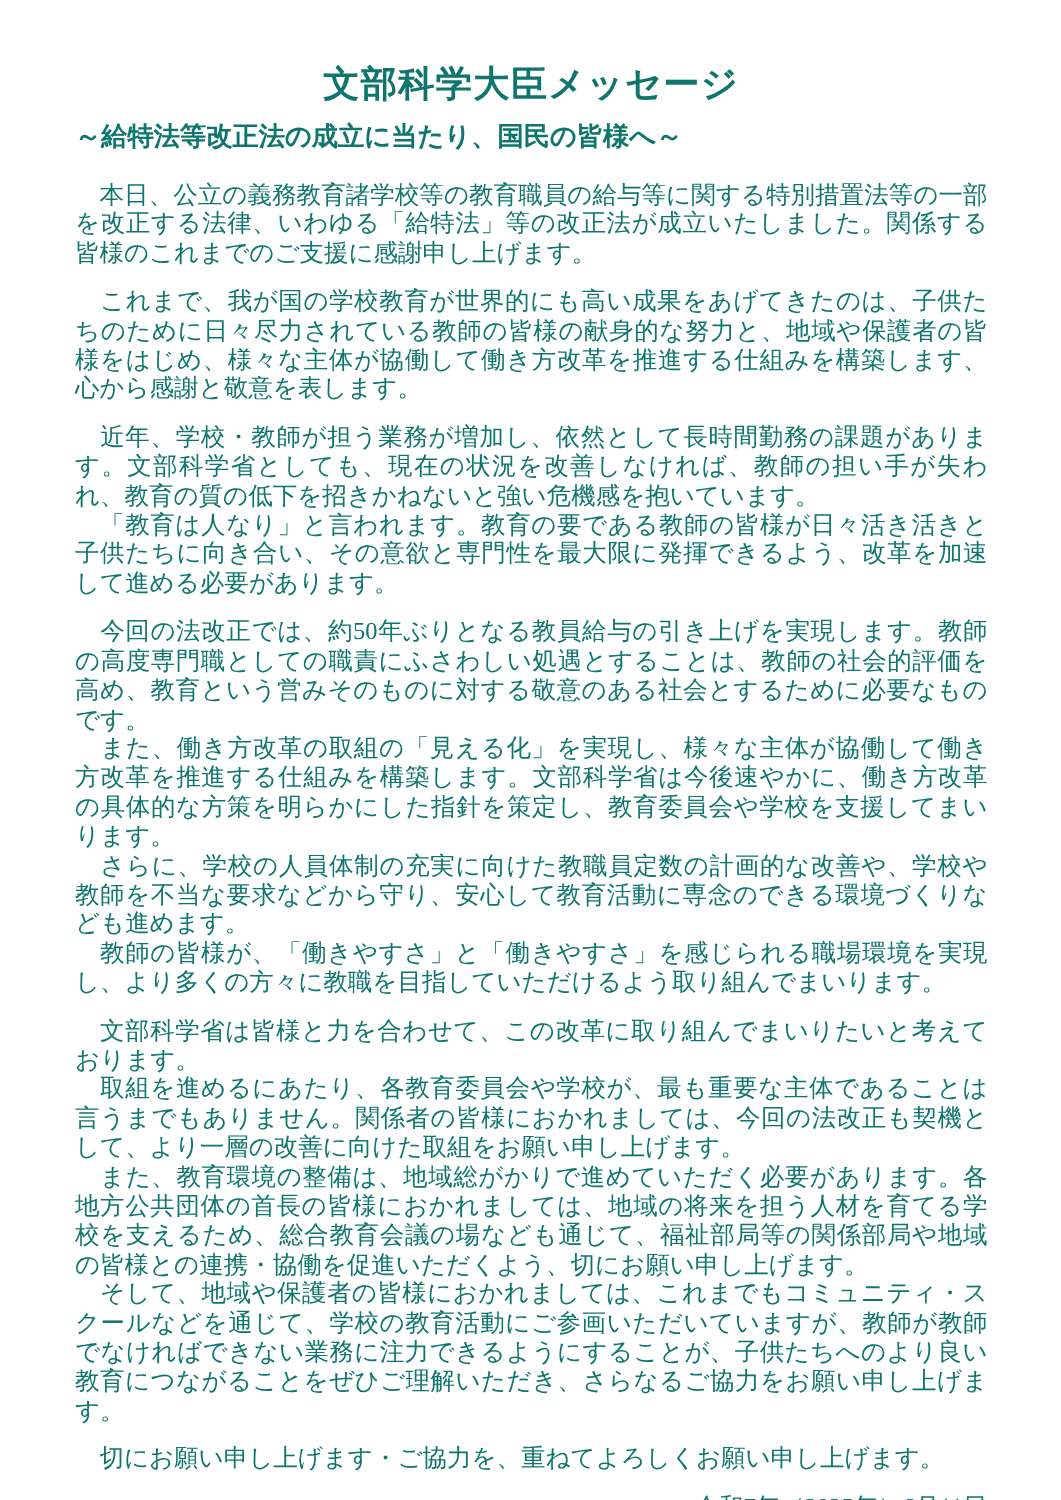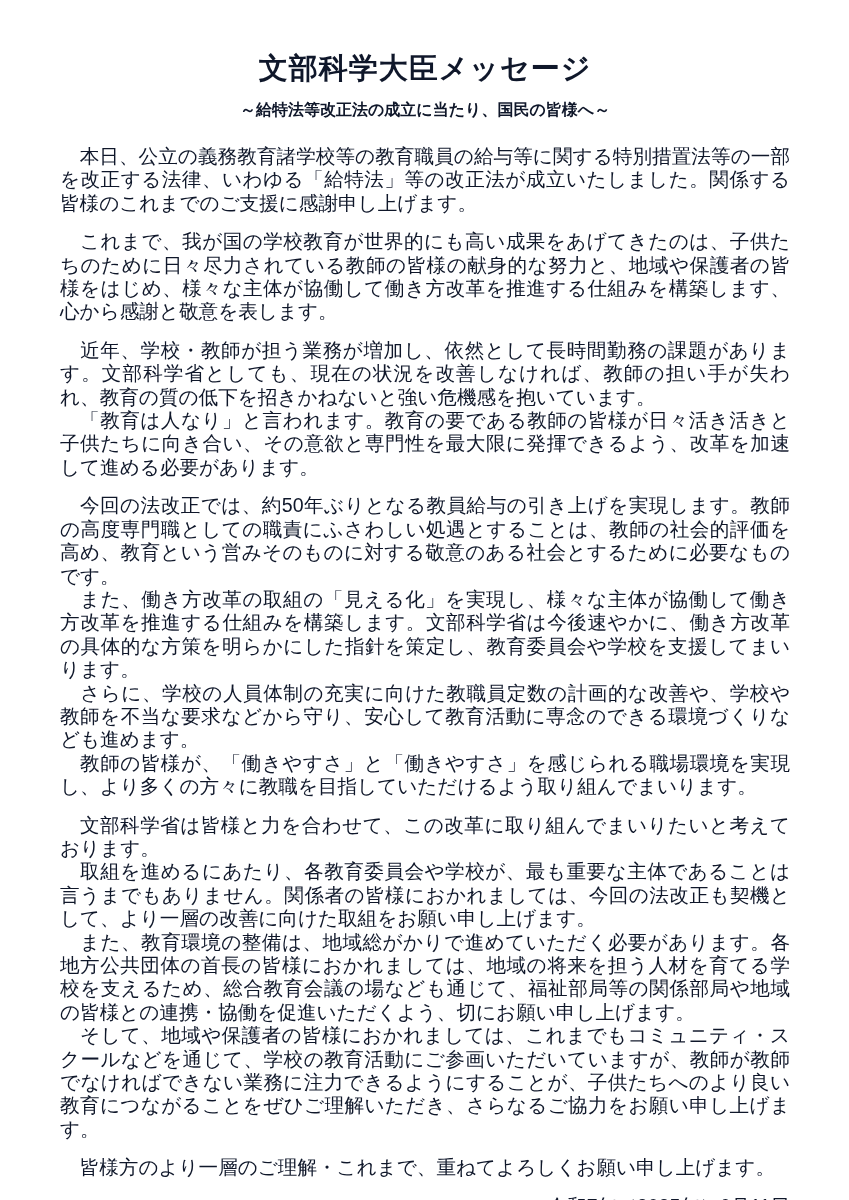--- a/index.html
+++ b/index.html
@@ -6,40 +6,40 @@
     margin: 0;
     padding: 0;
     background: #ffffff;
   }
   .page {
     position: relative;
     width: 849px;
     height: 1200px;
     margin: 0 auto;
     background: #ffffff;
-    color: #0f172a;
+    color: #0f766e;
     box-sizing: border-box;
     padding: 50px 59px 0 60px;
     overflow: hidden;
-    font-family: Liberation Sans, sans-serif;
+    font-family: Liberation Serif, serif;
   }
   .doc-title {
     margin: 0 0 9px 0;
     font-size: 29px;
     line-height: 37px;
     font-weight: bold;
     text-align: center;
     letter-spacing: 1px;
   }
   .doc-subtitle {
     margin: 0 0 22px 0;
-    font-size: 16px;
+    font-size: 21px;
     line-height: 27px;
     font-weight: bold;
-    text-align: center;
+    text-align: left;
   }
   .doc-body p {
     margin: 0;
     font-size: 19.6px;
     line-height: 23.4px;
     text-align: justify;
     overflow-wrap: break-word;
   }
   .para-group {
     margin: 0 0 15px 0;
@@ -83,21 +83,21 @@
     </div>
 
     <div class="para-group">
       <p>　文部科学省は皆様と力を合わせて、この改革に取り組んでまいりたいと考えております。</p>
       <p>　取組を進めるにあたり、各教育委員会や学校が、最も重要な主体であることは言うまでもありません。関係者の皆様におかれましては、今回の法改正も契機として、より一層の改善に向けた取組をお願い申し上げます。</p>
       <p>　また、教育環境の整備は、地域総がかりで進めていただく必要があります。各地方公共団体の首長の皆様におかれましては、地域の将来を担う人材を育てる学校を支えるため、総合教育会議の場なども通じて、福祉部局等の関係部局や地域の皆様との連携・協働を促進いただくよう、切にお願い申し上げます。</p>
       <p>　そして、地域や保護者の皆様におかれましては、これまでもコミュニティ・スクールなどを通じて、学校の教育活動にご参画いただいていますが、教師が教師でなければできない業務に注力できるようにすることが、子供たちへのより良い教育につながることをぜひご理解いただき、さらなるご協力をお願い申し上げます。</p>
     </div>
 
     <div class="para-group">
-      <p>　皆様方のより一層のご理解・これまで、重ねてよろしくお願い申し上げます。</p>
+      <p>　切にお願い申し上げます・ご協力を、重ねてよろしくお願い申し上げます。</p>
     </div>
 
     <div class="signoff">
       <p>令和7年（2025年）6月11日</p>
 
     </div>
 
   </div>
 </div>
 

